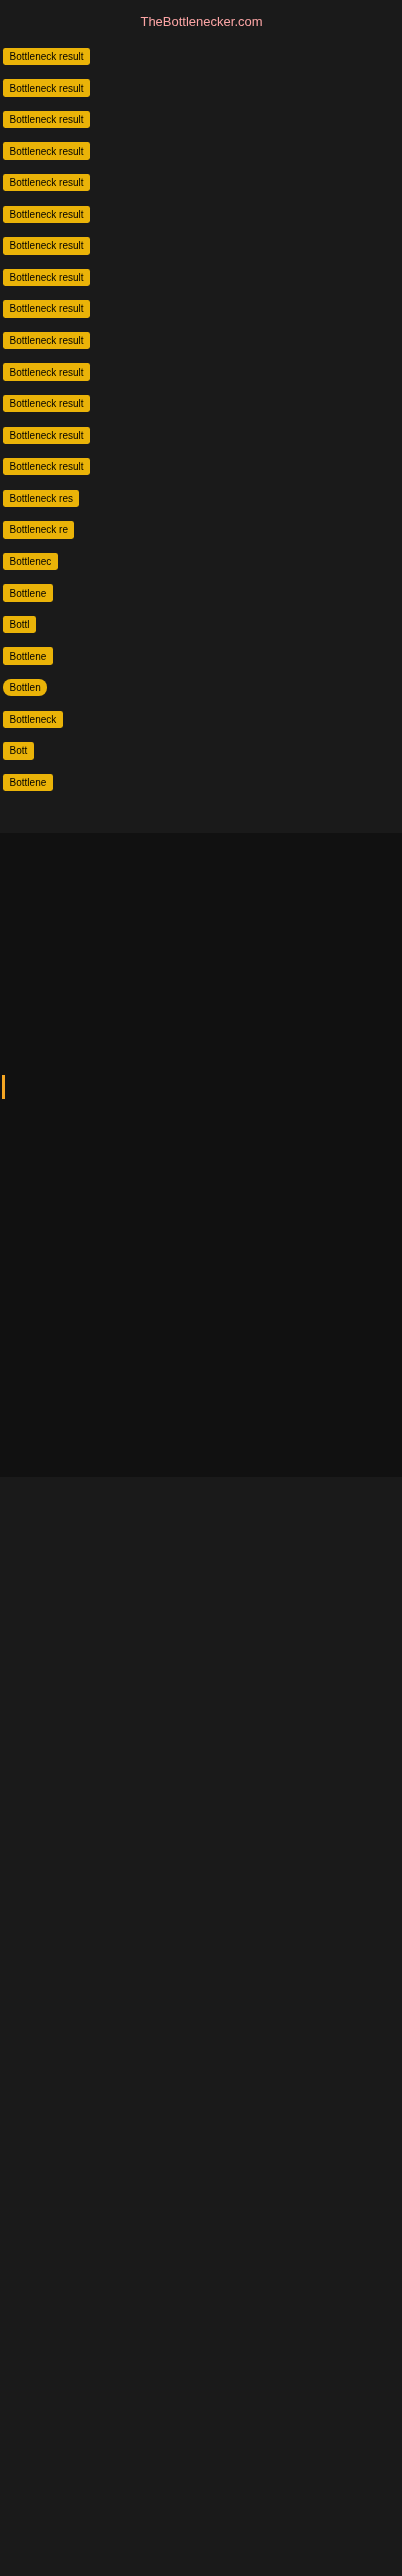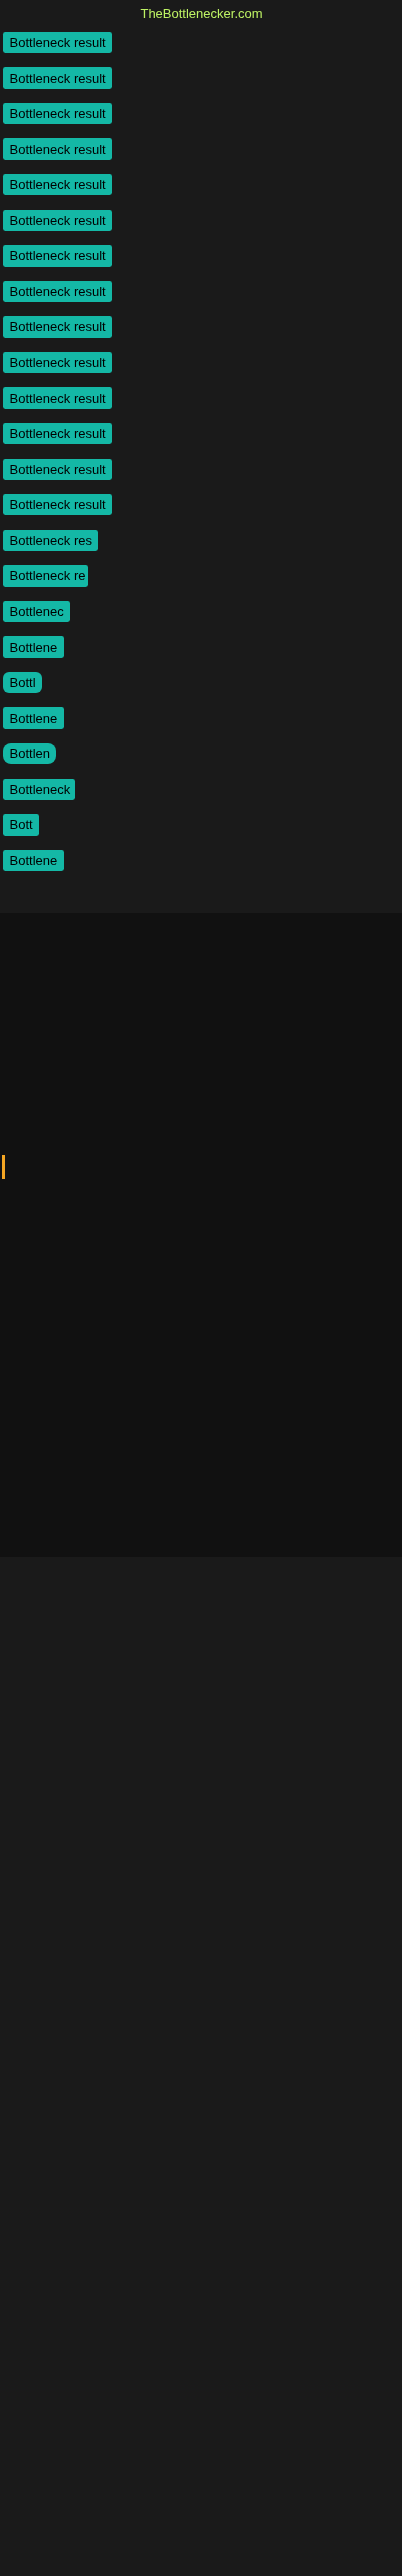--- a/index.html
+++ b/index.html
@@ -11,37 +11,37 @@
     body {
       width: 403px;
       min-height: 2576px;
       background-color: #1a1a1a;
       font-family: Arial, sans-serif;
       position: relative;
     }
 
     .site-title {
       text-align: center;
-      color: #bef264;
+      color: #fca5a5;
       font-size: 13px;
-      padding: 6px 0;
+      padding: 14px 0;
       background-color: #1a1a1a;
     }
 
     .bottleneck-item {
       margin: 0 0 1.6px 0;
       padding: 4.8px 0 4.8px 3.2px;
       position: relative;
     }
 
     .bottleneck-badge {
       display: inline-block;
-      background-color: #14b8a6;
+      background-color: #eab308;
       color: #000000;
-      font-size: 13px;
+      font-size: 10px;
       font-weight: 500;
       padding: 3.2px 6.4px;
       border-radius: 2.4px;
       white-space: nowrap;
       overflow: hidden;
     }
 
     .section-divider {
       height: 32px;
     }
@@ -77,21 +77,21 @@
     <div class="bottleneck-item"><span class="bottleneck-badge" style="max-width: 113px;">Bottleneck result</span></div>
     <div class="bottleneck-item"><span class="bottleneck-badge" style="max-width: 113px;">Bottleneck result</span></div>
     <div class="bottleneck-item"><span class="bottleneck-badge" style="max-width: 113px;">Bottleneck result</span></div>
     <div class="bottleneck-item"><span class="bottleneck-badge" style="max-width: 113px;">Bottleneck result</span></div>
     <div class="bottleneck-item"><span class="bottleneck-badge" style="max-width: 113px;">Bottleneck result</span></div>
     <div class="bottleneck-item"><span class="bottleneck-badge" style="max-width: 113px;">Bottleneck result</span></div>
     <div class="bottleneck-item"><span class="bottleneck-badge" style="max-width: 97px; text-align: center;">Bottleneck res</span></div>
     <div class="bottleneck-item"><span class="bottleneck-badge" style="max-width: 85px;">Bottleneck re</span></div>
     <div class="bottleneck-item"><span class="bottleneck-badge" style="max-width: 68px;">Bottlenec</span></div>
     <div class="bottleneck-item"><span class="bottleneck-badge" style="max-width: 63px;">Bottlene</span></div>
-    <div class="bottleneck-item"><span class="bottleneck-badge" style="max-width: 44px; border-radius: 6px;">Bottl</span></div>
+    <div class="bottleneck-item"><span class="bottleneck-badge" style="max-width: 44px;">Bottl</span></div>
     <div class="bottleneck-item"><span class="bottleneck-badge" style="max-width: 63px;">Bottlene</span></div>
     <div class="bottleneck-item"><span class="bottleneck-badge" style="max-width: 55px; border-radius: 8px;">Bottlen</span></div>
     <div class="bottleneck-item"><span class="bottleneck-badge" style="max-width: 72px; text-align: right;">Bottleneck</span></div>
     <div class="bottleneck-item"><span class="bottleneck-badge" style="max-width: 39px;">Bott</span></div>
     <div class="bottleneck-item"><span class="bottleneck-badge" style="max-width: 63px;">Bottlene</span></div>
   </div>
 
 <div class="section-divider"></div>
 
 <div class="bottom-area">

